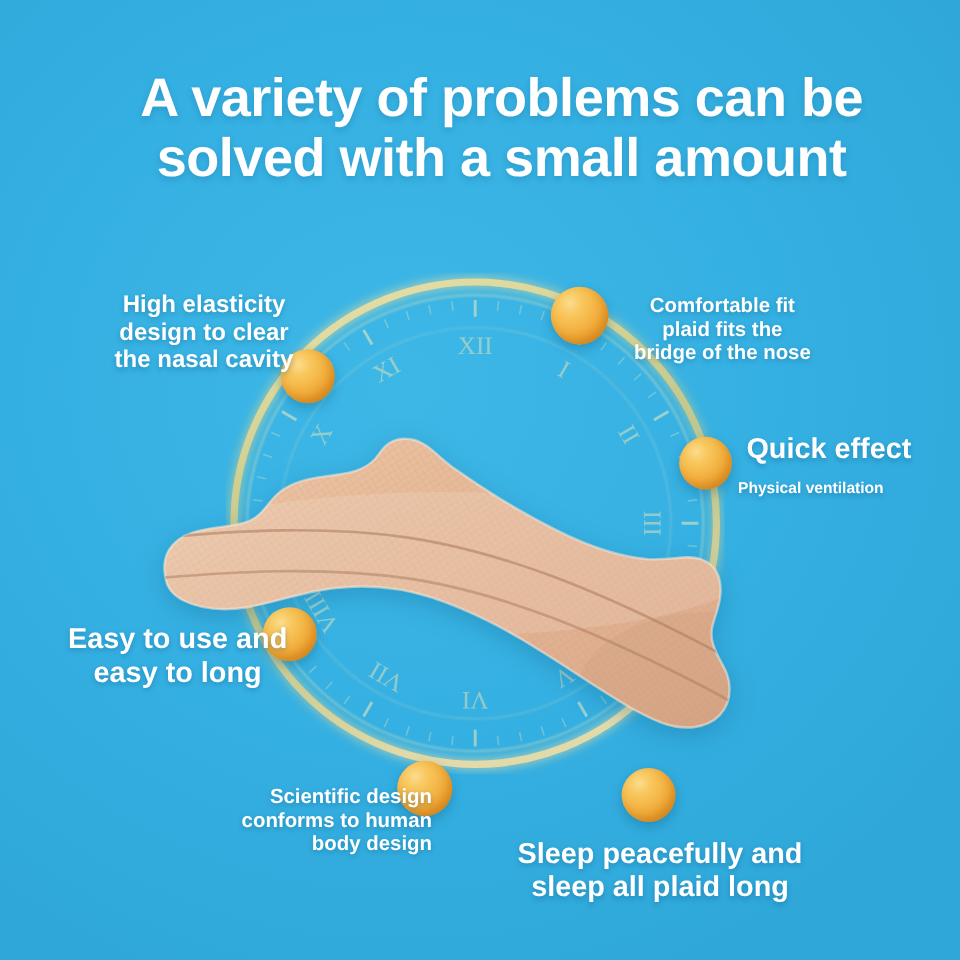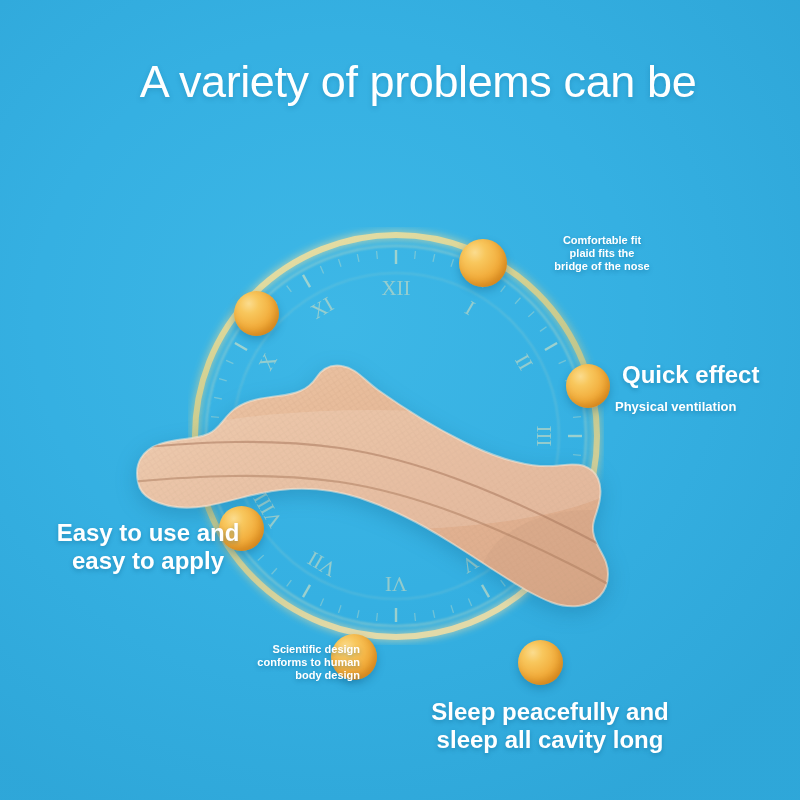--- a/index.html
+++ b/index.html
@@ -30,21 +30,21 @@
 
   
   .headline {
     position: absolute;
     left: 0;
     right: 0;
     top: 57px;
     text-align: center;
     color: #ffffff;
     font-size: 45px;
-    font-weight: normal;
+    font-weight: bold;
     line-height: 50px;
     letter-spacing: -0.4px;
     text-shadow: 0 2px 5px rgba(10,90,130,0.25);
     z-index: 40;
     padding-left: 36px;
   }
   .headline .hl-line { display: block; white-space: nowrap; }
 
   
   .clock-wrap {
@@ -91,21 +91,21 @@
     position: absolute;
     color: #ffffff;
     font-weight: bold;
     text-shadow: 0 2px 4px rgba(10,85,125,0.35);
     z-index: 35;
     line-height: 1.16;
     white-space: pre-line;
   }
   .label.size-lg { font-size: 24px; }
   .label.size-md { font-size: 20px; }
-  .label.size-sm { font-size: 11px; }
+  .label.size-sm { font-size: 17px; margin-top: 11px; }
   .label.size-xs { font-size: 13px; }
   .align-left   { text-align: left; }
   .align-center { text-align: center; }
 </style>
 </head>
 <body>
 
 <div id="poster">
 
   <div class="vignette"></div>
@@ -299,34 +299,38 @@
 
   <div class="dot" style="left:234px; top:291px; width:45px; height:45px;"></div>
   <div class="dot" style="left:459px; top:239px; width:48px; height:48px;"></div>
   <div class="dot" style="left:566px; top:364px; width:44px; height:44px;"></div>
   <div class="dot" style="left:219px; top:506px; width:45px; height:45px;"></div>
   <div class="dot" style="left:331px; top:634px; width:46px; height:46px;"></div>
   <div class="dot" style="left:518px; top:640px; width:45px; height:45px;"></div>
 
   <div class="headline">
     <span class="hl-line">A variety of problems can be</span>
+    <span class="hl-line">solved with a small amount</span>
   </div>
 
+  <div class="label size-md align-center" style="left:70px; top:243px; width:200px;">High elasticity
+design to clear
+the nasal cavity</div>
 
   <div class="label size-sm align-center" style="left:512px; top:234px; width:180px;">Comfortable fit
 plaid fits the
 bridge of the nose</div>
 
   <div class="label size-lg align-left" style="left:622px; top:361px; width:180px;">Quick effect</div>
 
   <div class="label size-xs align-left" style="left:615px; top:399px; width:190px;">Physical ventilation</div>
 
   <div class="label size-lg align-center" style="left:40px; top:519px; width:216px;">Easy to use and
-easy to apply</div>
+easy to long</div>
 
   <div class="label size-sm align-center" style="left:166px; top:643px; width:194px;text-align:right;">Scientific design
 conforms to human
 body design</div>
 
   <div class="label size-lg align-center" style="left:405px; top:698px; width:290px;">Sleep peacefully and
-sleep all cavity long</div>
+sleep all plaid long</div>
 
 </div>
 
 </body></html>

